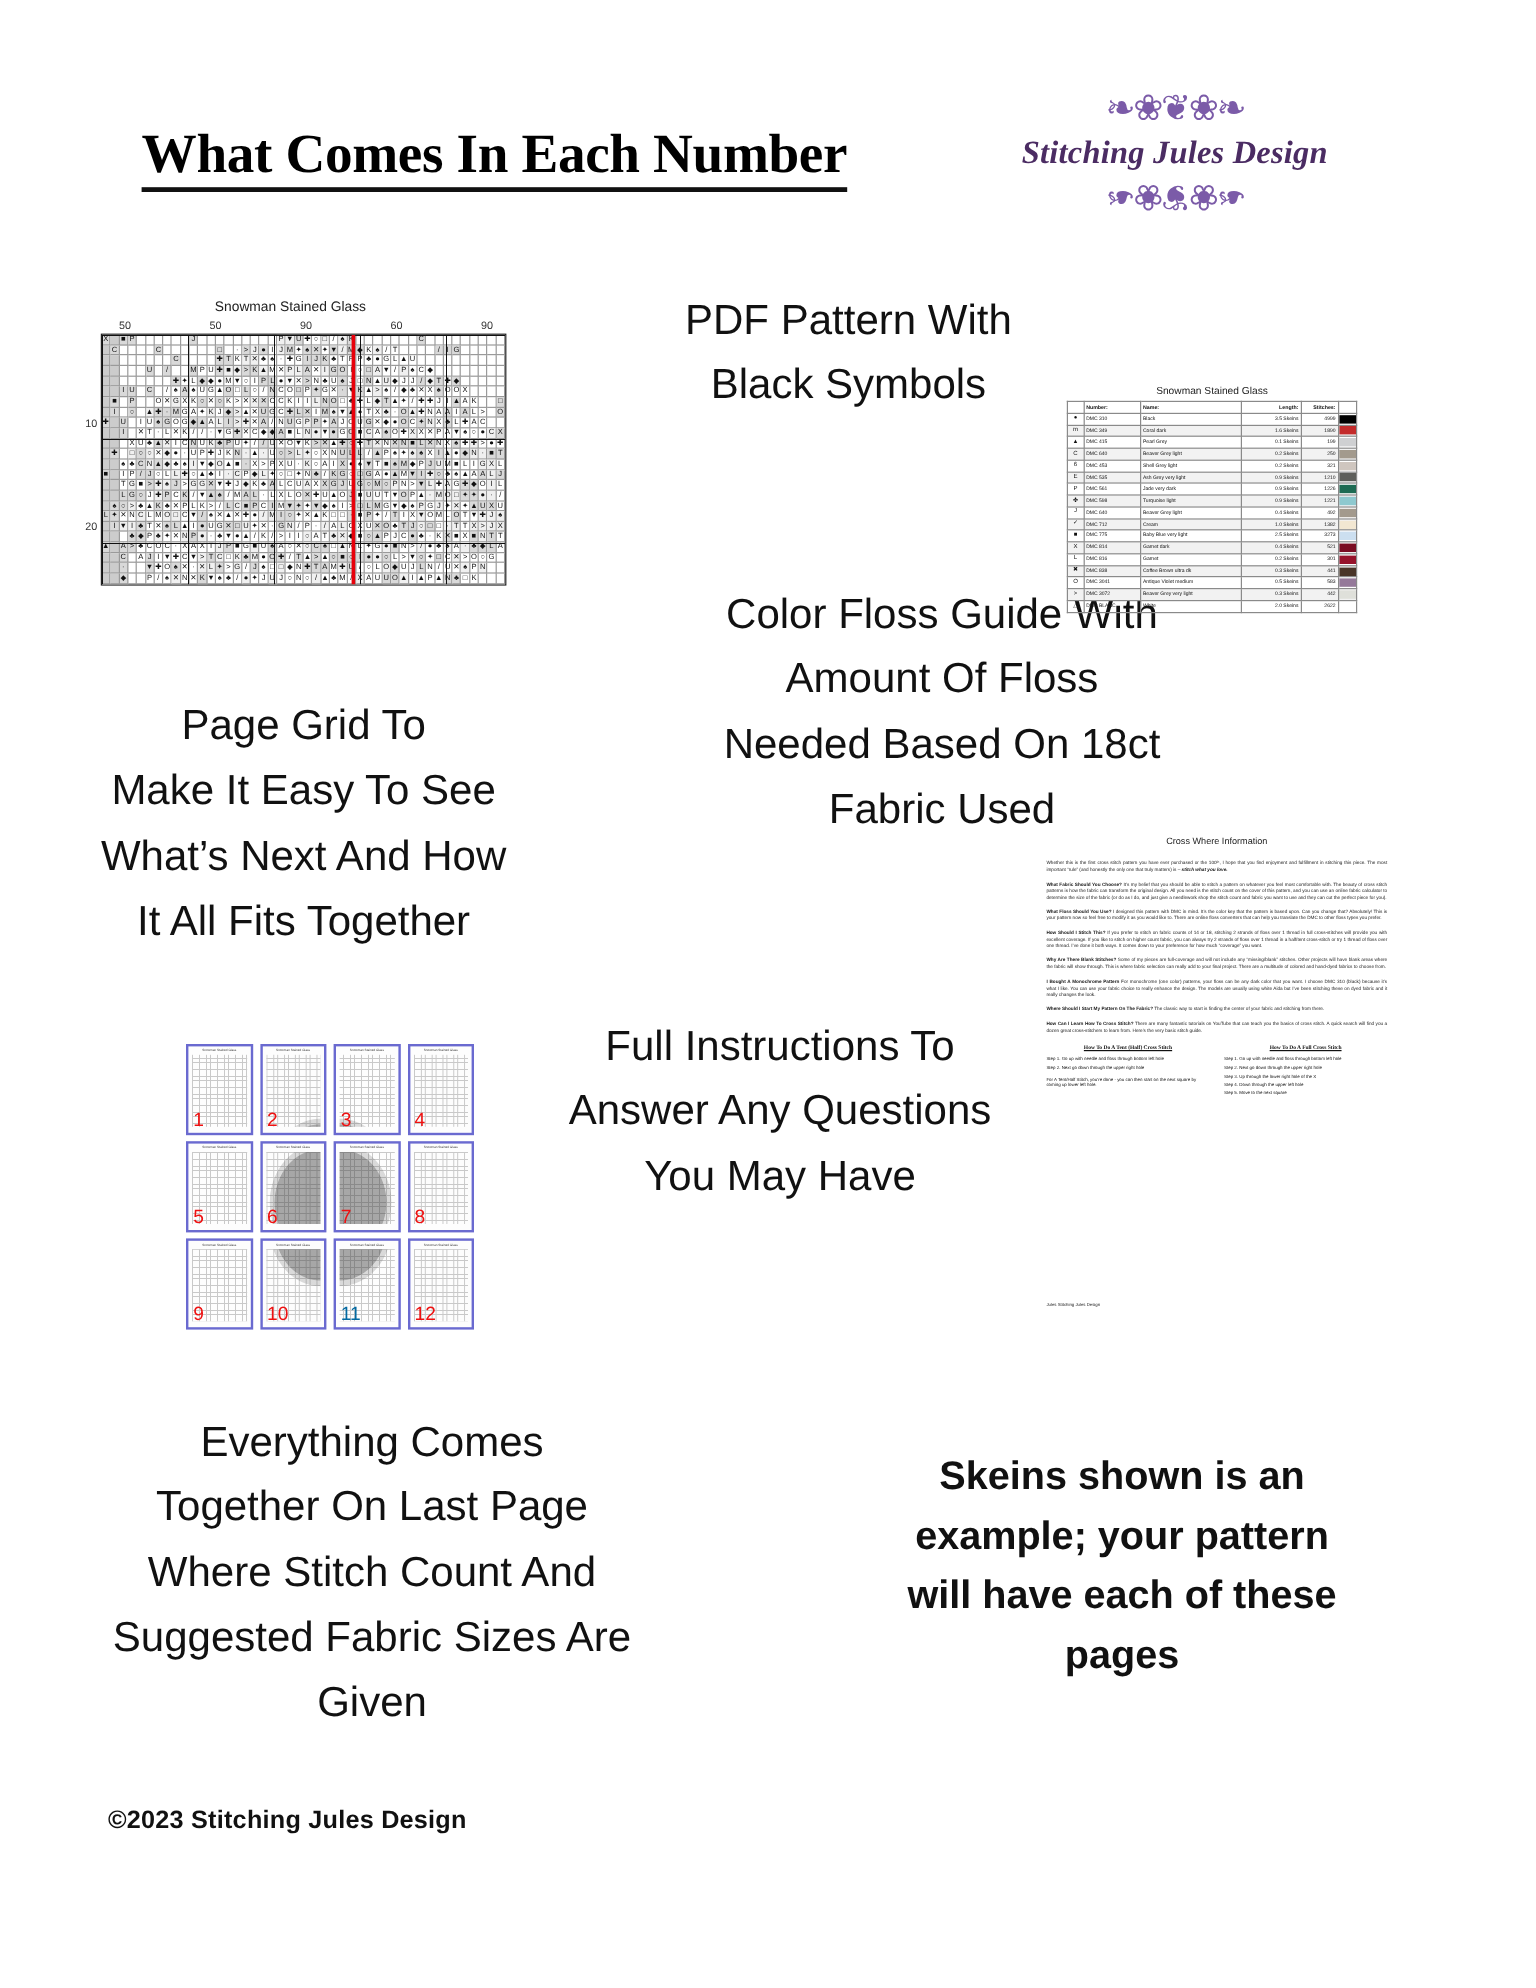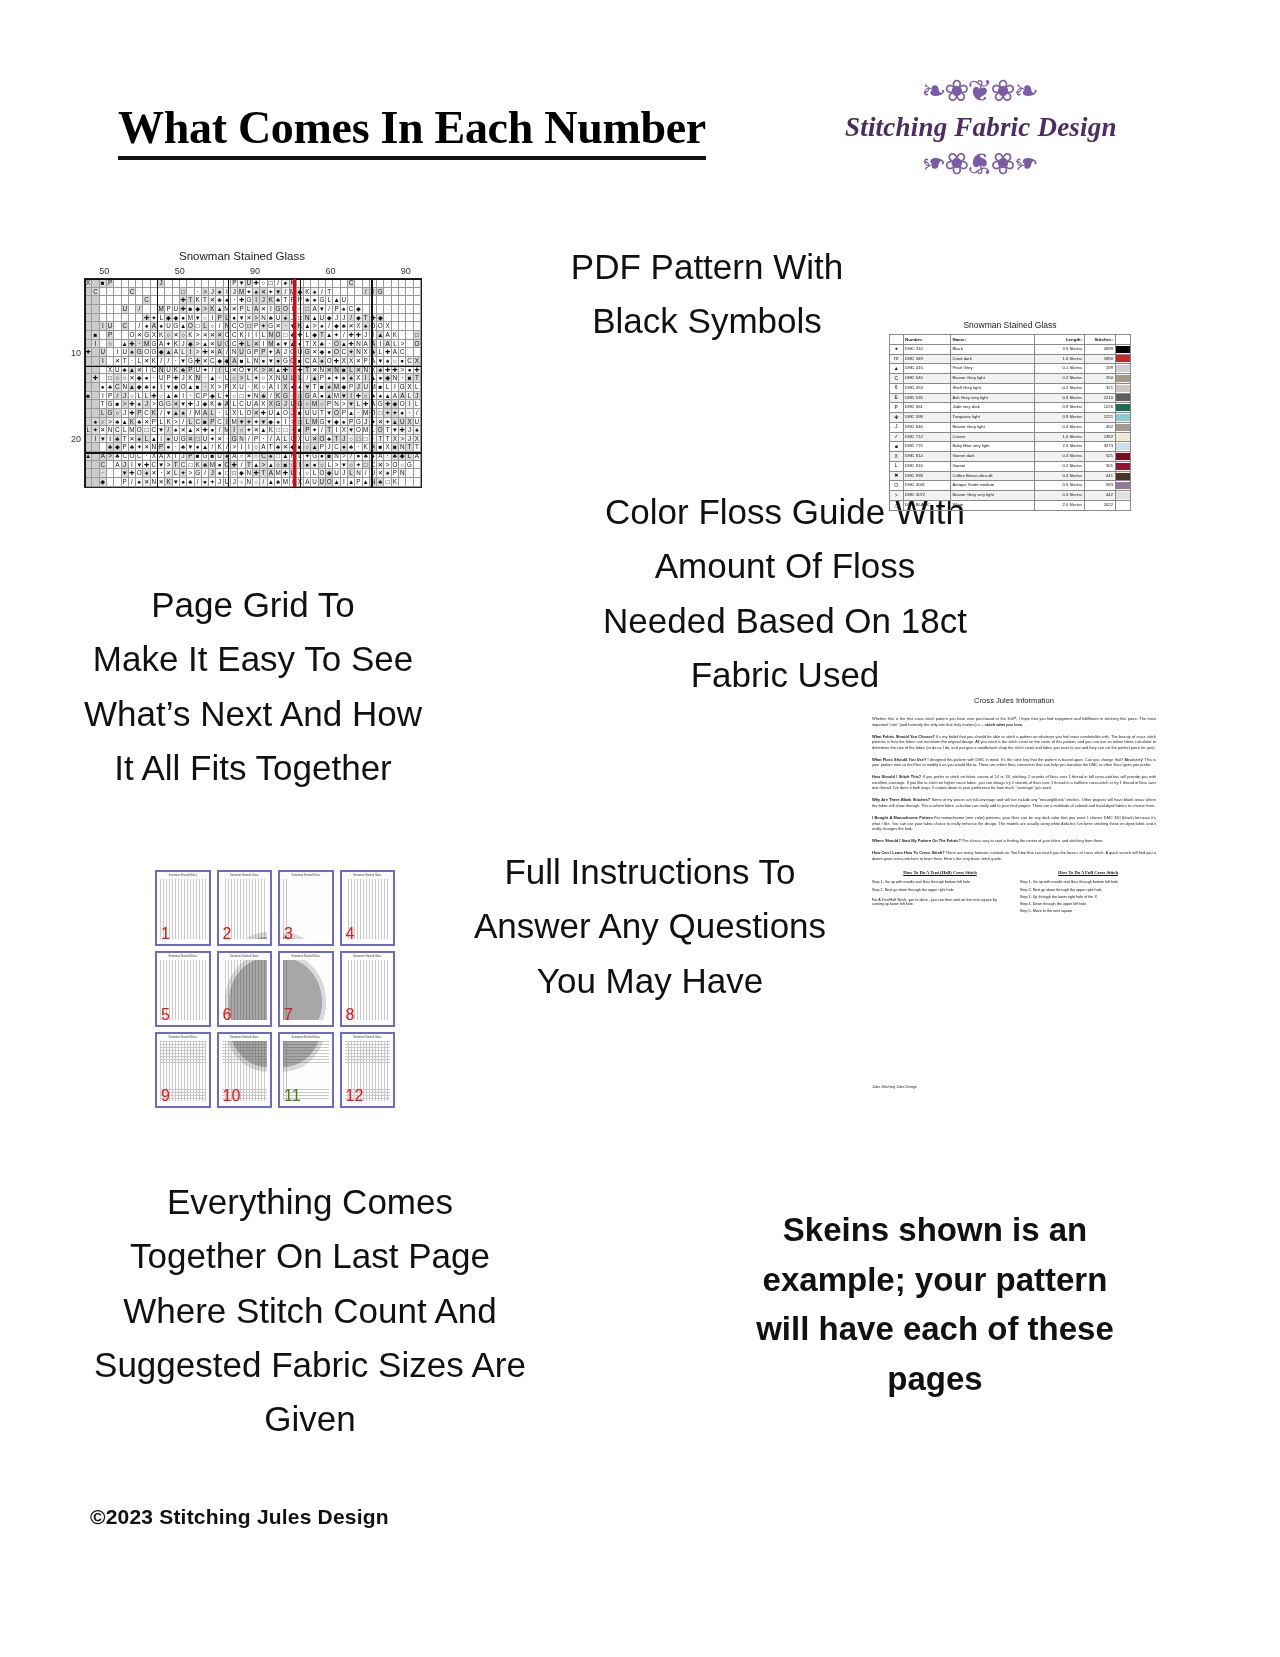--- a/index.html
+++ b/index.html
@@ -317,21 +317,21 @@
     color: #222;
   }
 </style>
 </head>
 <body>
 
 <div class="page-title">What Comes In Each Number</div>
 
 <div class="logo">
   <span class="flourish-top">❧❀❦❀❧</span>
-  <span class="logo-text">Stitching Fabric Design</span>
+  <span class="logo-text">Stitching Jules Design</span>
   <span class="flourish-bottom">❧❀❦❀❧</span>
 </div>
 
 <div class="copy" id="copy-pdf">PDF Pattern With
 Black Symbols</div>
 <div class="copy" id="copy-grid">Page Grid To
 Make It Easy To See
 What’s Next And How
 It All Fits Together</div>
 <div class="copy" id="copy-floss">Color Floss Guide With
@@ -1724,32 +1724,32 @@
     <div class="thumb" style="border-color: rgb(106, 106, 208);">
       <div class="mini-title">Snowman Stained Glass</div>
       <div class="mini-grid"></div>
       <div class="mini-art" style="background: radial-gradient(150% 130% at 100% -30%, rgba(60, 60, 60, 0.62) 0px, rgba(60, 60, 60, 0.62) 56%, rgba(90, 90, 90, 0.3) 57%, rgba(90, 90, 90, 0.3) 62%, rgba(255, 255, 255, 0) 63%);"></div>
       <div class="mini-num" style="color: rgb(238, 17, 17);">10</div>
     </div>
     <div class="thumb" style="border-color: rgb(106, 106, 208);">
       <div class="mini-title">Snowman Stained Glass</div>
       <div class="mini-grid"></div>
       <div class="mini-art" style="background: radial-gradient(150% 130% at 0% -30%, rgba(60, 60, 60, 0.62) 0px, rgba(60, 60, 60, 0.62) 56%, rgba(90, 90, 90, 0.3) 57%, rgba(90, 90, 90, 0.3) 62%, rgba(255, 255, 255, 0) 63%);"></div>
-      <div class="mini-num" style="color: #4d7c0f;">11</div>
+      <div class="mini-num" style="color: #0369a1;">11</div>
     </div>
     <div class="thumb" style="border-color: rgb(106, 106, 208);">
       <div class="mini-title">Snowman Stained Glass</div>
       <div class="mini-grid"></div>
       <div class="mini-art" style="background: radial-gradient(150% 130% at -100% -30%, rgba(60, 60, 60, 0.62) 0px, rgba(60, 60, 60, 0.62) 56%, rgba(90, 90, 90, 0.3) 57%, rgba(90, 90, 90, 0.3) 62%, rgba(255, 255, 255, 0) 63%);"></div>
       <div class="mini-num" style="color: rgb(238, 17, 17);">12</div>
     </div>
   </div>
 
 <div class="instrdoc">
-  <div class="doc-title">Cross Jules Information</div>
+  <div class="doc-title">Cross Where Information</div>
   <div id="instr-paras">
       <div class="para">Whether this is the first cross stitch pattern you have ever purchased or the 100ᵗʰ, I hope that you find enjoyment and fulfillment in stitching this piece. The most important “rule” (and honestly the only one that truly matters) is – <i>stitch what you love.</i></div>
       <div class="para"><b>What Fabric Should You Choose?</b> It’s my belief that you should be able to stitch a pattern on whatever you feel most comfortable with. The beauty of cross stitch patterns is how the fabric can transform the original design. All you need is the stitch count on the cover of this pattern, and you can use an online fabric calculator to determine the size of the fabric (or do as I do, and just give a needlework shop the stitch count and fabric you want to use and they can cut the perfect piece for you).</div>
       <div class="para"><b>What Floss Should You Use?</b> I designed this pattern with DMC in mind. It’s the color key that the pattern is based upon. Can you change that? Absolutely! This is your pattern now so feel free to modify it as you would like to. There are online floss converters that can help you translate the DMC to other floss types you prefer.</div>
       <div class="para"><b>How Should I Stitch This?</b> If you prefer to stitch on fabric counts of 14 or 18, stitching 2 strands of floss over 1 thread in full cross-stitches will provide you with excellent coverage. If you like to stitch on higher count fabric, you can always try 2 strands of floss over 1 thread in a half/tent cross-stitch or try 1 thread of floss over one thread. I’ve done it both ways. It comes down to your preference for how much “coverage” you want.</div>
       <div class="para"><b>Why Are There Blank Stitches?</b> Some of my pieces are full-coverage and will not include any “missing/blank” stitches. Other projects will have blank areas where the fabric will show through. This is where fabric selection can really add to your final project. There are a multitude of colored and hand-dyed fabrics to choose from.</div>
       <div class="para"><b>I Bought A Monochrome Pattern</b> For monochrome (one color) patterns, your floss can be any dark color that you want. I choose DMC 310 (black) because it’s what I like. You can use your fabric choice to really enhance the design. The models are usually using white Aida but I’ve been stitching these on dyed fabric and it really changes the look.</div>
       <div class="para"><b>Where Should I Start My Pattern On The Fabric?</b> The classic way to start is finding the center of your fabric and stitching from there.</div>
       <div class="para"><b>How Can I Learn How To Cross Stitch?</b> There are many fantastic tutorials on YouTube that can teach you the basics of cross stitch. A quick search will find you a dozen great cross-stitchers to learn from. Here’s the very basic stitch guide.</div>
     </div>

